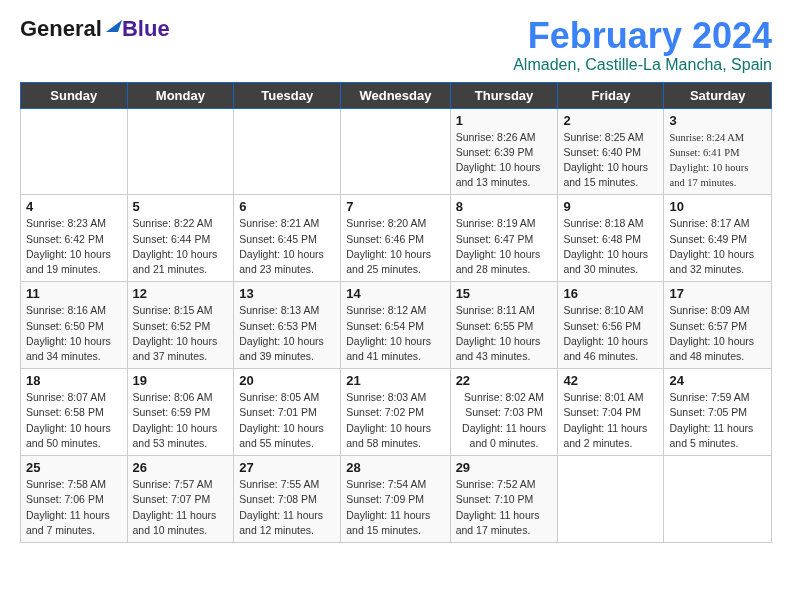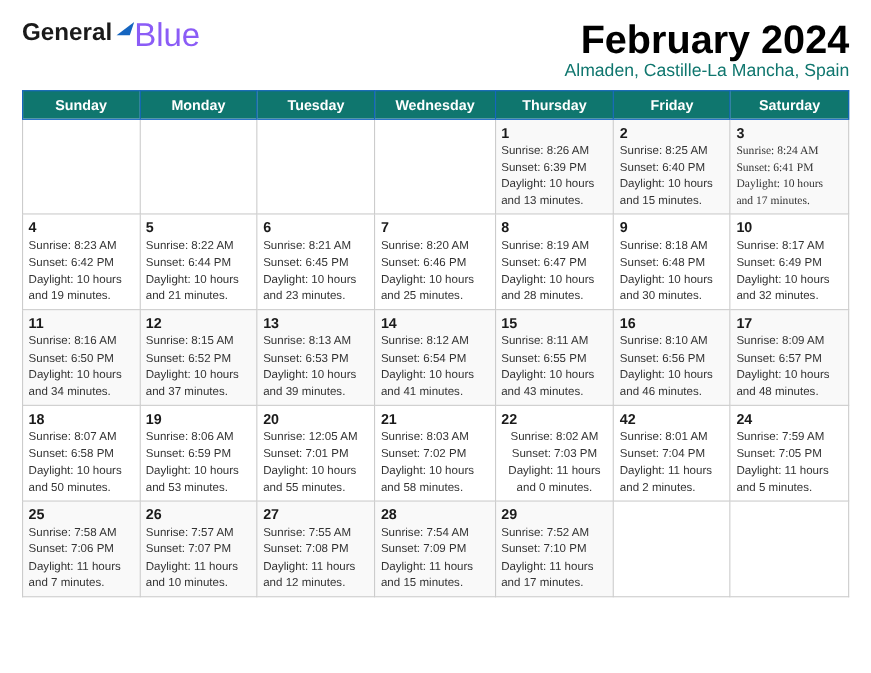--- a/index.html
+++ b/index.html
@@ -24,35 +24,35 @@
     .logo-line {
       display: flex;
       align-items: center;
     }
     .title-block {
       text-align: right;
     }
     .title-block h1 {
       font-size: 36px;
       font-weight: bold;
-      color: #000000;
+      color: #3b82f6;
       line-height: 1.1;
     }
     .title-block h2 {
       font-size: 16px;
       font-weight: normal;
       color: #0f766e;
     }
     table {
       width: 100%;
       border-collapse: collapse;
       font-size: 11px;
     }
     thead th {
-      background-color: #0f766e;
+      background-color: #404040;
       color: #fff;
       text-align: center;
       padding: 5px 4px;
       font-size: 13px;
       font-weight: bold;
       border: 1px solid #1565c0;
     }
     tbody td {
       border: 1px solid #ccc;
       vertical-align: top;
@@ -87,21 +87,21 @@
 
 <div class="header">
   <div class="logo">
     <div class="logo-line">
       <span style="font-size:22px;font-weight:bold;color:#1a1a1a;">General</span>
       <svg width="18" height="18" viewBox="0 0 18 18" style="margin-left:2px;margin-top:-4px;">
         <polygon points="2,14 18,2 14,14" fill="#1565c0"></polygon>
       </svg>
     </div>
     <div>
-      <span style="font-size:30px;font-weight:normal;color:#8b5cf6;">Blue</span>
+      <span style="font-size:22px;font-weight:bold;color:#4c1d95;">Blue</span>
     </div>
   </div>
   <div class="title-block">
     <h1>February 2024</h1>
     <h2>Almaden, Castille-La Mancha, Spain</h2>
   </div>
 </div>
 
 <table>
   <thead>
@@ -255,21 +255,21 @@
         </td>
         <td>
           <span class="day-num">19</span>
           <div class="day-info" style="white-space: pre-line;">Sunrise: 8:06 AM
 Sunset: 6:59 PM
 Daylight: 10 hours
 and 53 minutes.</div>
         </td>
         <td>
           <span class="day-num">20</span>
-          <div class="day-info" style="white-space: pre-line;">Sunrise: 12:05 AM
+          <div class="day-info" style="white-space: pre-line;">Sunrise: 8:05 AM
 Sunset: 7:01 PM
 Daylight: 10 hours
 and 55 minutes.</div>
         </td>
         <td>
           <span class="day-num">21</span>
           <div class="day-info" style="white-space: pre-line;">Sunrise: 8:03 AM
 Sunset: 7:02 PM
 Daylight: 10 hours
 and 58 minutes.</div>

